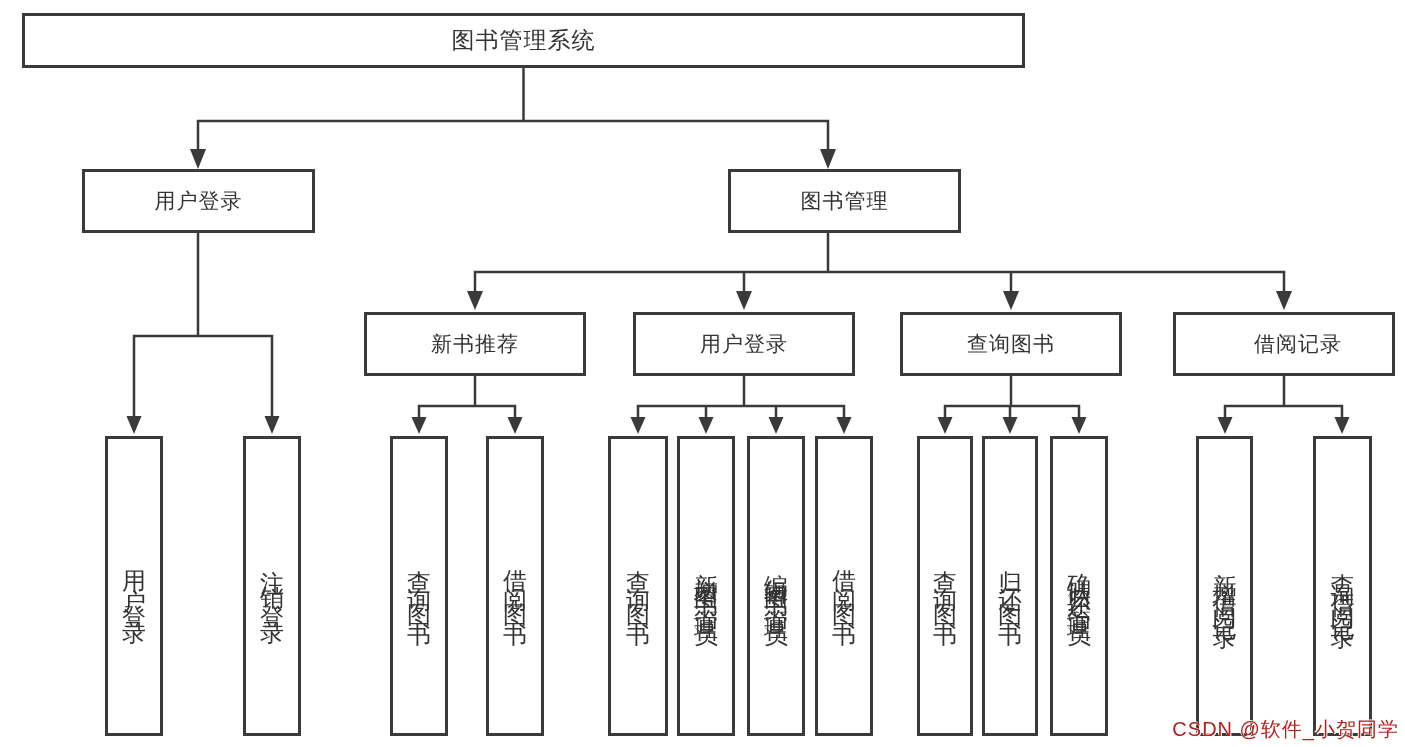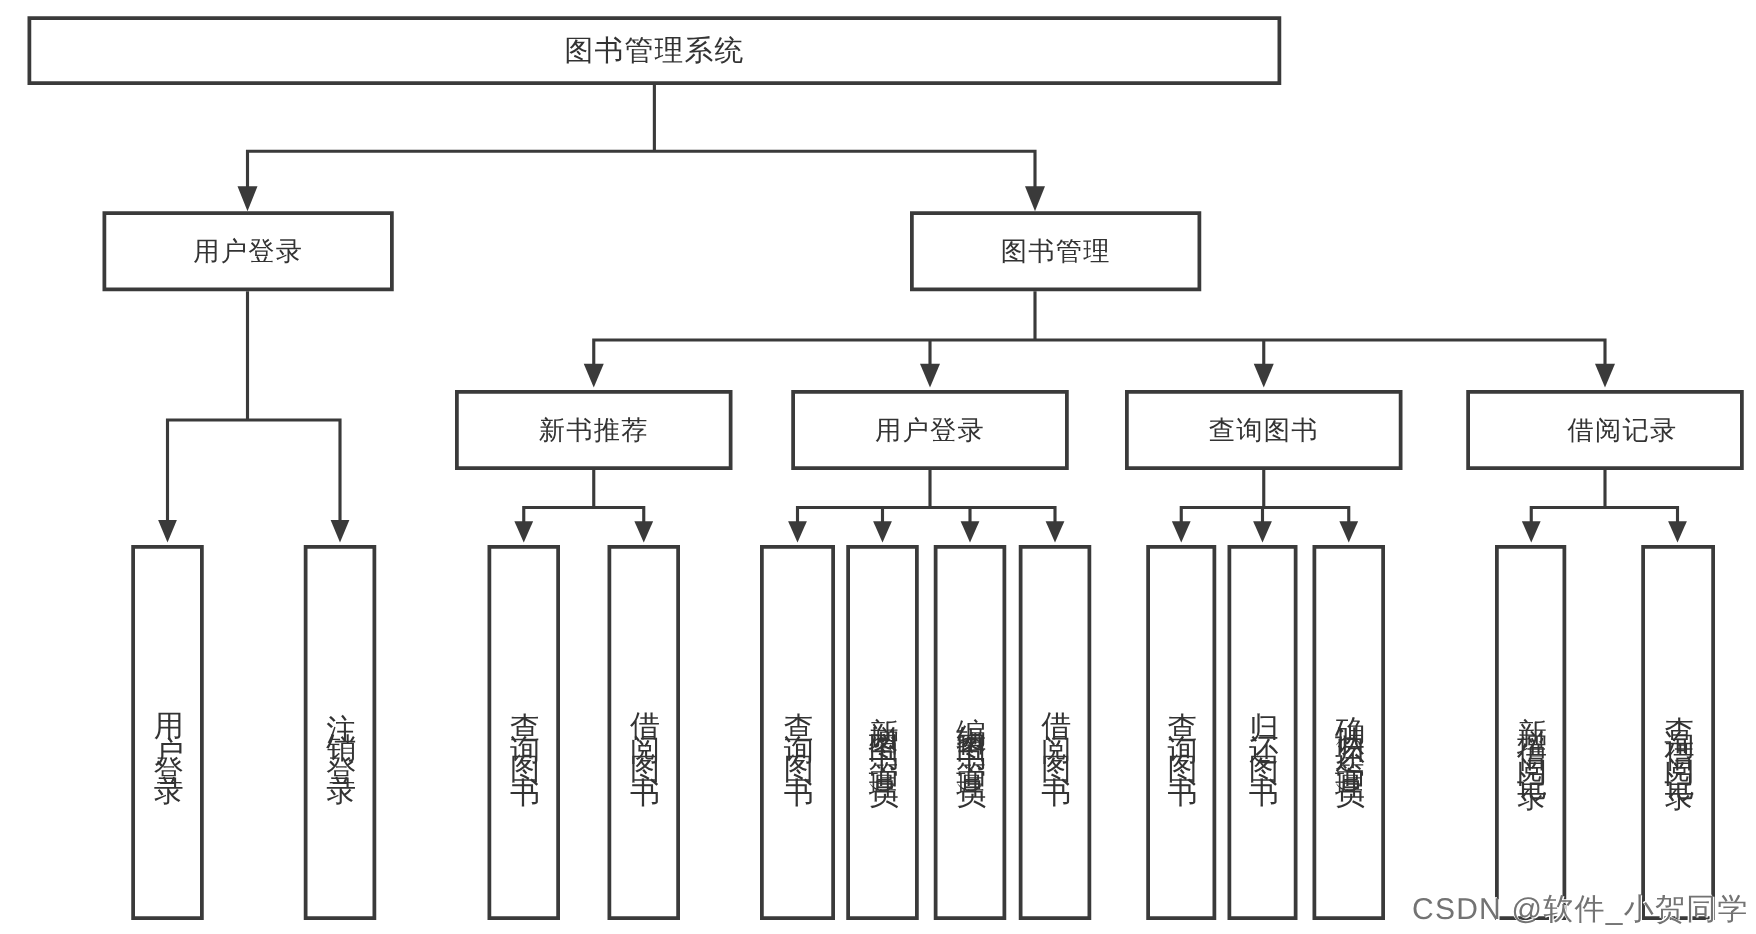--- a/index.html
+++ b/index.html
@@ -17,21 +17,21 @@
   .rootlabel{font-size:23px;letter-spacing:1px;white-space:nowrap;}
   .vt{
     writing-mode:vertical-rl;text-orientation:mixed;
     font-size:24px;line-height:1;white-space:nowrap;
   }
   .vs{letter-spacing:0.72em;}
   .vm{letter-spacing:0.45em;}
   .vl{letter-spacing:0.30em;}
   .watermark{
     position:absolute;right:6px;bottom:4px;z-index:3;
-    font-size:24px;letter-spacing:1px;color:#737373;
+    font-size:20px;letter-spacing:1px;color:#b91c1c;
     text-shadow:1px 1px 0 #ffffff,-1px -1px 0 #ffffff;
     margin-left:46px;
   }
 </style>
 </head>
 <body>
 
 <div class="canvas">
 
   <svg class="connectors" width="1405" height="747" viewBox="0 0 1405 747">

